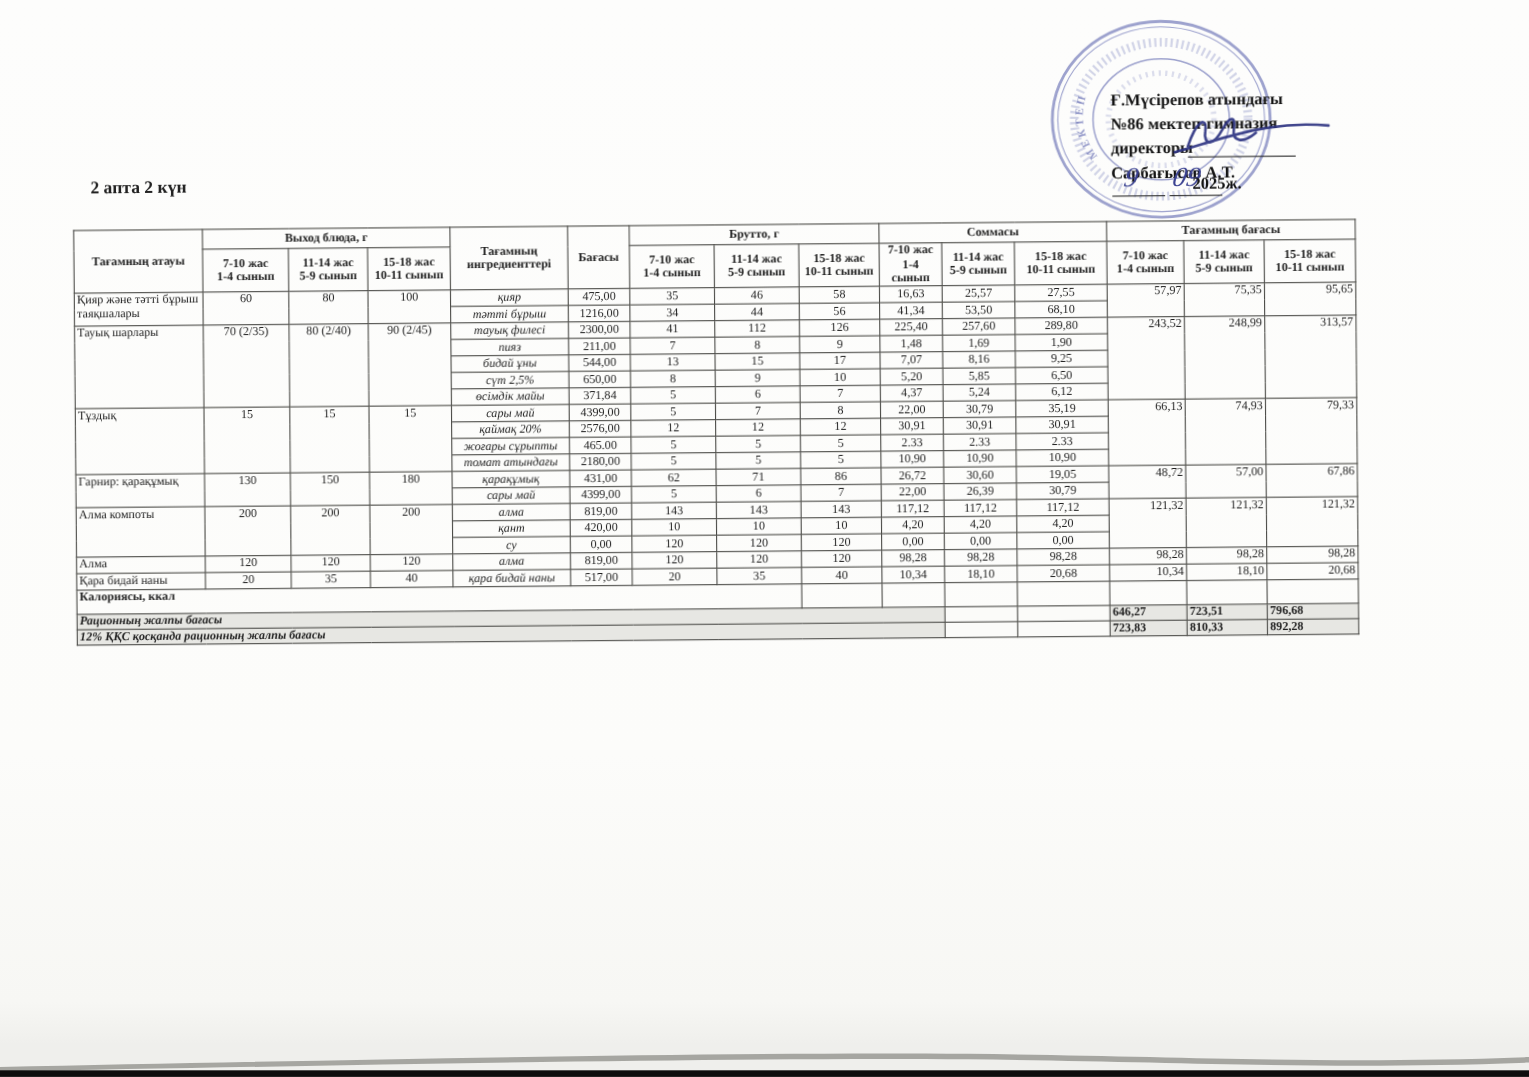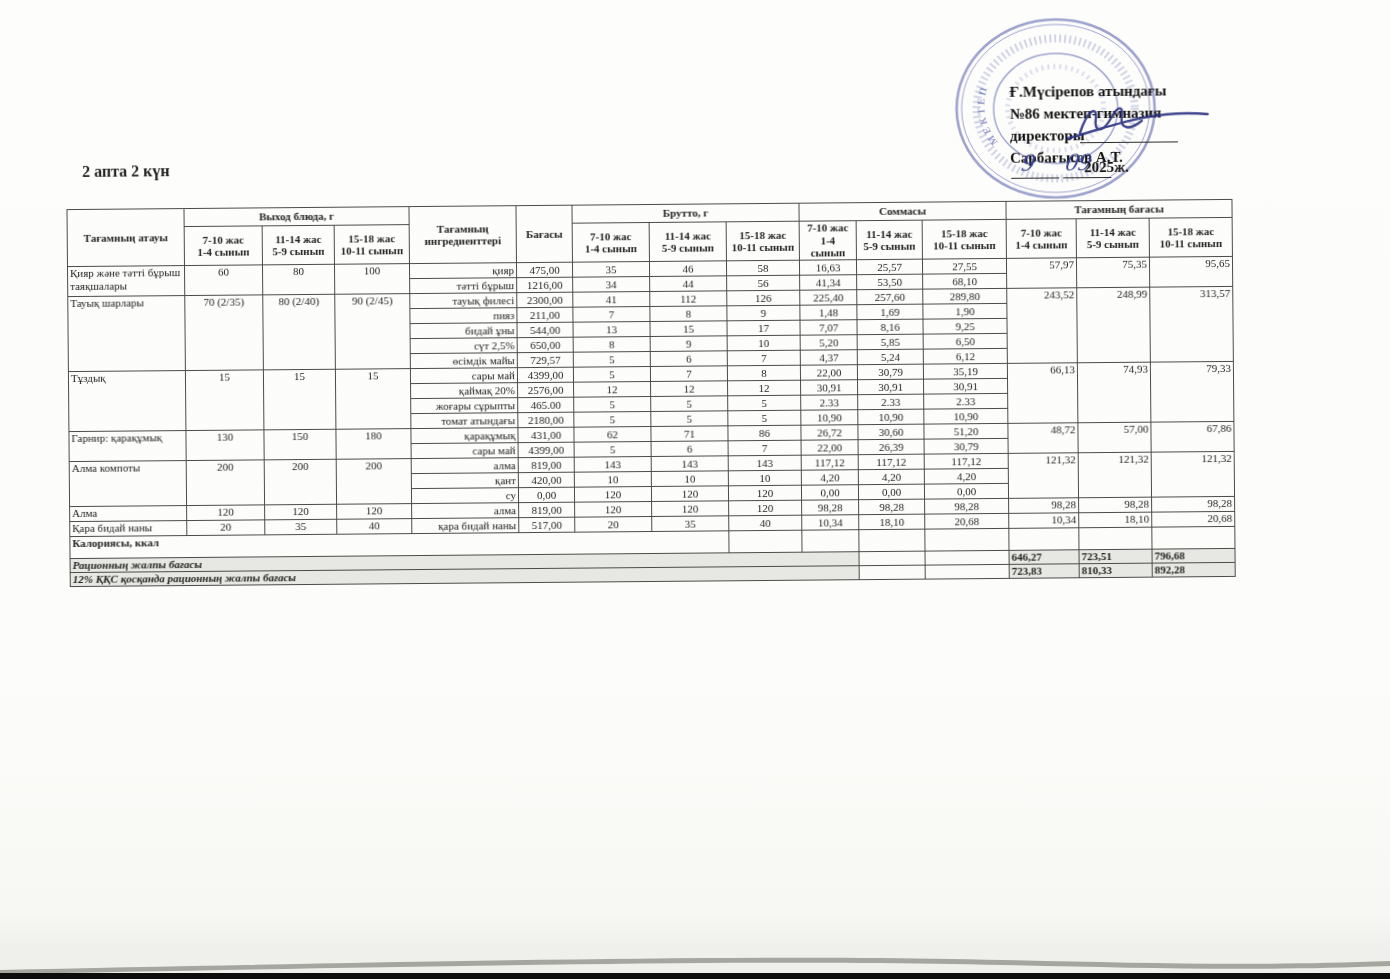--- a/index.html
+++ b/index.html
@@ -14,21 +14,21 @@
   
   table.menu{position:absolute;left:68px;top:204px;width:1165px;border-collapse:collapse;
     table-layout:fixed;color:#1e1e1e;}
   table.menu th, table.menu td{border:1px solid #4b4b47;padding:0 2px;
     font-size:11px;line-height:12.5px;overflow:hidden;}
   table.menu th{font-weight:bold;text-align:center;vertical-align:middle;}
   th.grp{height:17px;}
   th.age{white-space:pre-line;height:38px;line-height:13px;}
   td.dish{vertical-align:top;text-align:left;padding-left:4px;line-height:13px;}
   td.out{vertical-align:top;text-align:center;padding-top:1px;margin-left:11px;}
-  td.ing{text-align:right;padding-left:4px;height:14px;}
+  td.ing{text-align:center;padding-left:4px;height:14px;font-style:italic;}
   td.num{text-align:center;height:14px;}
   td.dprice{vertical-align:top;text-align:right;padding-top:2px;}
   tr.cal-row td{height:21px;vertical-align:top;}
   td.cal-label{font-weight:bold;font-size:12px;text-align:left;padding-left:4px;}
   tr.total-row td{height:13px;}
   td.glabel{background:#e7e7e3;font-weight:bold;font-style:italic;font-size:11.5px;
     text-align:left;padding-left:4px;}
   td.gval{background:#e7e7e3;font-weight:bold;padding-right:5px;}
   td.gempty{background:#fbfbf9;}
   
@@ -175,21 +175,21 @@
             <td class="num">650,00</td>
             <td class="num">8</td>
             <td class="num">9</td>
             <td class="num">10</td>
             <td class="num">5,20</td>
             <td class="num">5,85</td>
             <td class="num">6,50</td>
           </tr>
           <tr>
             <td class="ing">өсімдік майы</td>
-            <td class="num">729,57</td>
+            <td class="num">371,84</td>
             <td class="num">5</td>
             <td class="num">6</td>
             <td class="num">7</td>
             <td class="num">4,37</td>
             <td class="num">5,24</td>
             <td class="num">6,12</td>
           </tr>
           <tr>
             <td class="dish" colspan="1" rowspan="4">Тұздық</td>
             <td class="out" colspan="1" rowspan="4">15</td>
@@ -242,21 +242,21 @@
             <td class="out" colspan="1" rowspan="2">130</td>
             <td class="out" colspan="1" rowspan="2">150</td>
             <td class="out" colspan="1" rowspan="2">180</td>
             <td class="ing">қарақұмық</td>
             <td class="num">431,00</td>
             <td class="num">62</td>
             <td class="num">71</td>
             <td class="num">86</td>
             <td class="num">26,72</td>
             <td class="num">30,60</td>
-            <td class="num">51,20</td>
+            <td class="num">19,05</td>
             <td class="dprice" colspan="1" rowspan="2">48,72</td>
             <td class="dprice" colspan="1" rowspan="2">57,00</td>
             <td class="dprice" colspan="1" rowspan="2">67,86</td>
           </tr>
           <tr>
             <td class="ing">сары май</td>
             <td class="num">4399,00</td>
             <td class="num">5</td>
             <td class="num">6</td>
             <td class="num">7</td>

